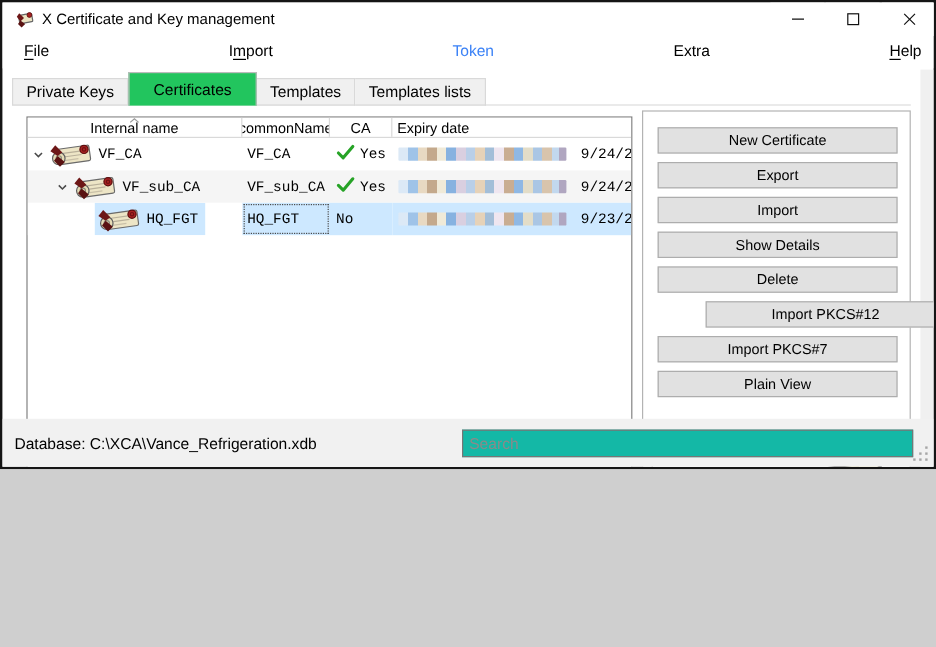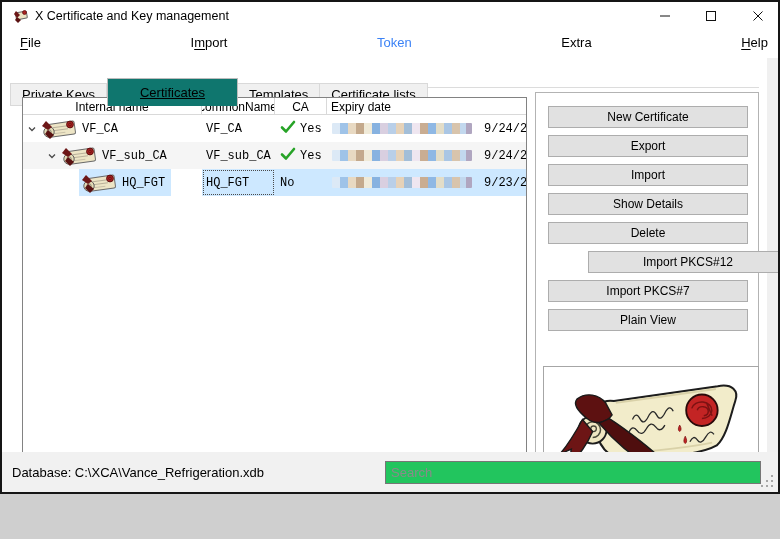--- a/index.html
+++ b/index.html
@@ -1,39 +1,39 @@
 <!DOCTYPE html>
 <html><head>
 <meta charset="utf-8">
 <style>
   html,body{margin:0;padding:0;background:#cfcfcf;}
   *{box-sizing:border-box;}
   .window{
-    position:relative;width:780px;height:494px;background:#ffffff;
+    position:relative;width:780px;height:391px;background:#ffffff;
     border:2px solid #151515;overflow:hidden;
     font-family:"Liberation Sans","DejaVu Sans",sans-serif;color:#000;
   }
   
   .titlebar{position:absolute;left:0;top:0;right:0;height:28px;background:#fff;}
   .app-icon{position:absolute;left:11px;top:6px;width:16px;height:16px;}
   .title-text{position:absolute;left:33px;top:7px;font-size:12.5px;white-space:nowrap;}
   .win-btn{position:absolute;top:0;width:45px;height:28px;display:flex;align-items:center;justify-content:center;background:#fff;}
   .win-btn.min{left:640px}.win-btn.max{left:686px}.win-btn.close{left:733px}
   
   .menubar{position:absolute;left:0;top:28px;right:0;height:27px;display:flex;align-items:stretch;padding-left:8px;background:#fff;justify-content:space-between;}
   .menu-item{padding:0 10px;font-size:13px;line-height:26px;white-space:nowrap;}
   .menu-item.disabled{color:#3b82f6;}
   .u{text-decoration:underline;text-underline-offset:2px;}
   
-  .tabbar{position:absolute;left:8px;top:76px;right:12px;height:28px;display:flex;align-items:flex-end;}
+  .tabbar{position:absolute;left:8px;top:58px;right:12px;height:28px;display:flex;align-items:flex-end;}
   .tab{height:23px;line-height:22px;padding:0 11px;font-size:13px;background:#f0f0f0;
        border:1px solid #d9d9d9;border-left-width:0;white-space:nowrap;}
   .tab:first-child{border-left-width:1px;}
-  .tab.active{height:28px;line-height:27px;background:#0f766e;border:1px solid #bcbcbc;border-bottom:none;
-       padding:0 32px;position:relative;z-index:2;text-decoration:underline;}
+  .tab.active{height:28px;line-height:27px;background:#22c55e;border:1px solid #bcbcbc;border-bottom:none;
+       padding:0 20px;position:relative;z-index:2;}
   .pane-line{position:absolute;left:8px;top:85px;width:749px;height:0;border-top:1px solid #dcdcdc;}
   .right-strip{position:absolute;right:0;top:56px;width:11px;height:441px;background:#f0f0f0;}
   
   .table-frame{position:absolute;left:20px;top:95px;width:505px;height:395px;border:1px solid #828282;background:#fff;overflow:hidden;}
   .thead{display:flex;height:17px;border-bottom:1px solid #d9d9d9;background:#fff;}
   .hcell{position:relative;font-size:12px;display:flex;align-items:flex-end;justify-content:center;
          border-right:1px solid #d9d9d9;overflow:hidden;white-space:nowrap;flex:none;}
   .hcell:last-child{border-right:none;justify-content:flex-start;padding-left:4px;}
   .sort-arrow{position:absolute;top:0;left:50%;transform:translateX(-50%);line-height:0;}
   .trow{display:flex;height:27px;align-items:stretch;background:#fff;}
@@ -64,21 +64,21 @@
   
   .group-box{position:absolute;left:533px;top:90px;width:224px;height:404px;border:1px solid #b3b3b3;background:#fff;}
   .btn{position:absolute;left:12px;width:200px;height:22px;background:#e1e1e1;border:1px solid #adadad;
        font-size:12px;display:flex;align-items:center;justify-content:center;white-space:nowrap;}
   .logo-frame{position:absolute;left:7px;top:273px;width:216px;height:119px;border:1px solid #a6a6a6;background:#fff;
        display:flex;align-items:center;justify-content:center;}
   
   .bottom-strip{position:absolute;left:0;right:0;bottom:0;height:40px;background:#f1f1f1;}
   .db-label{position:absolute;left:10px;top:13px;font-size:13px;white-space:nowrap;}
   .search-input{position:absolute;left:383px;top:9px;width:376px;height:23px;border:1px solid #767676;
-       font-family:"Liberation Sans","DejaVu Sans",sans-serif;font-size:13px;padding:0 5px;background:#22c55e;outline:none;}
+       font-family:"Liberation Sans","DejaVu Sans",sans-serif;font-size:13px;padding:0 5px;background:#14b8a6;outline:none;}
   .search-input::placeholder{color:#8a8a8a;}
   .grip{position:absolute;right:5px;top:22px;width:13px;height:13px;}
   .grip i{position:absolute;width:2px;height:2px;background:#a6a6a6;}
 </style>
 </head>
 <body>
 
 <div class="window">
 
   <div class="titlebar">
@@ -116,21 +116,21 @@
       <div class="menu-item disabled">Token</div>
       <div class="menu-item">Extra</div>
       <div class="menu-item"><span class="u">H</span>elp</div>
     </div>
 
   <div class="pane-line"></div>
   <div class="tabbar" id="tabbar">
       <div class="tab">Private Keys</div>
       <div class="tab active">Certificates</div>
       <div class="tab">Templates</div>
-      <div class="tab">Certificate lists</div>
+      <div class="tab">Templates lists</div>
     </div>
   <div class="right-strip"></div>
 
   <div class="table-frame">
     <div class="thead" id="thead">
         <div class="hcell" style="width: 179px;">
           <span>Internal name</span>
           <span class="sort-arrow"><svg width="9" height="5">
               <path d="M1 4 L4.5 1 L8 4" fill="none" stroke="#9a9a9a" stroke-width="1"></path>
             </svg></span>

